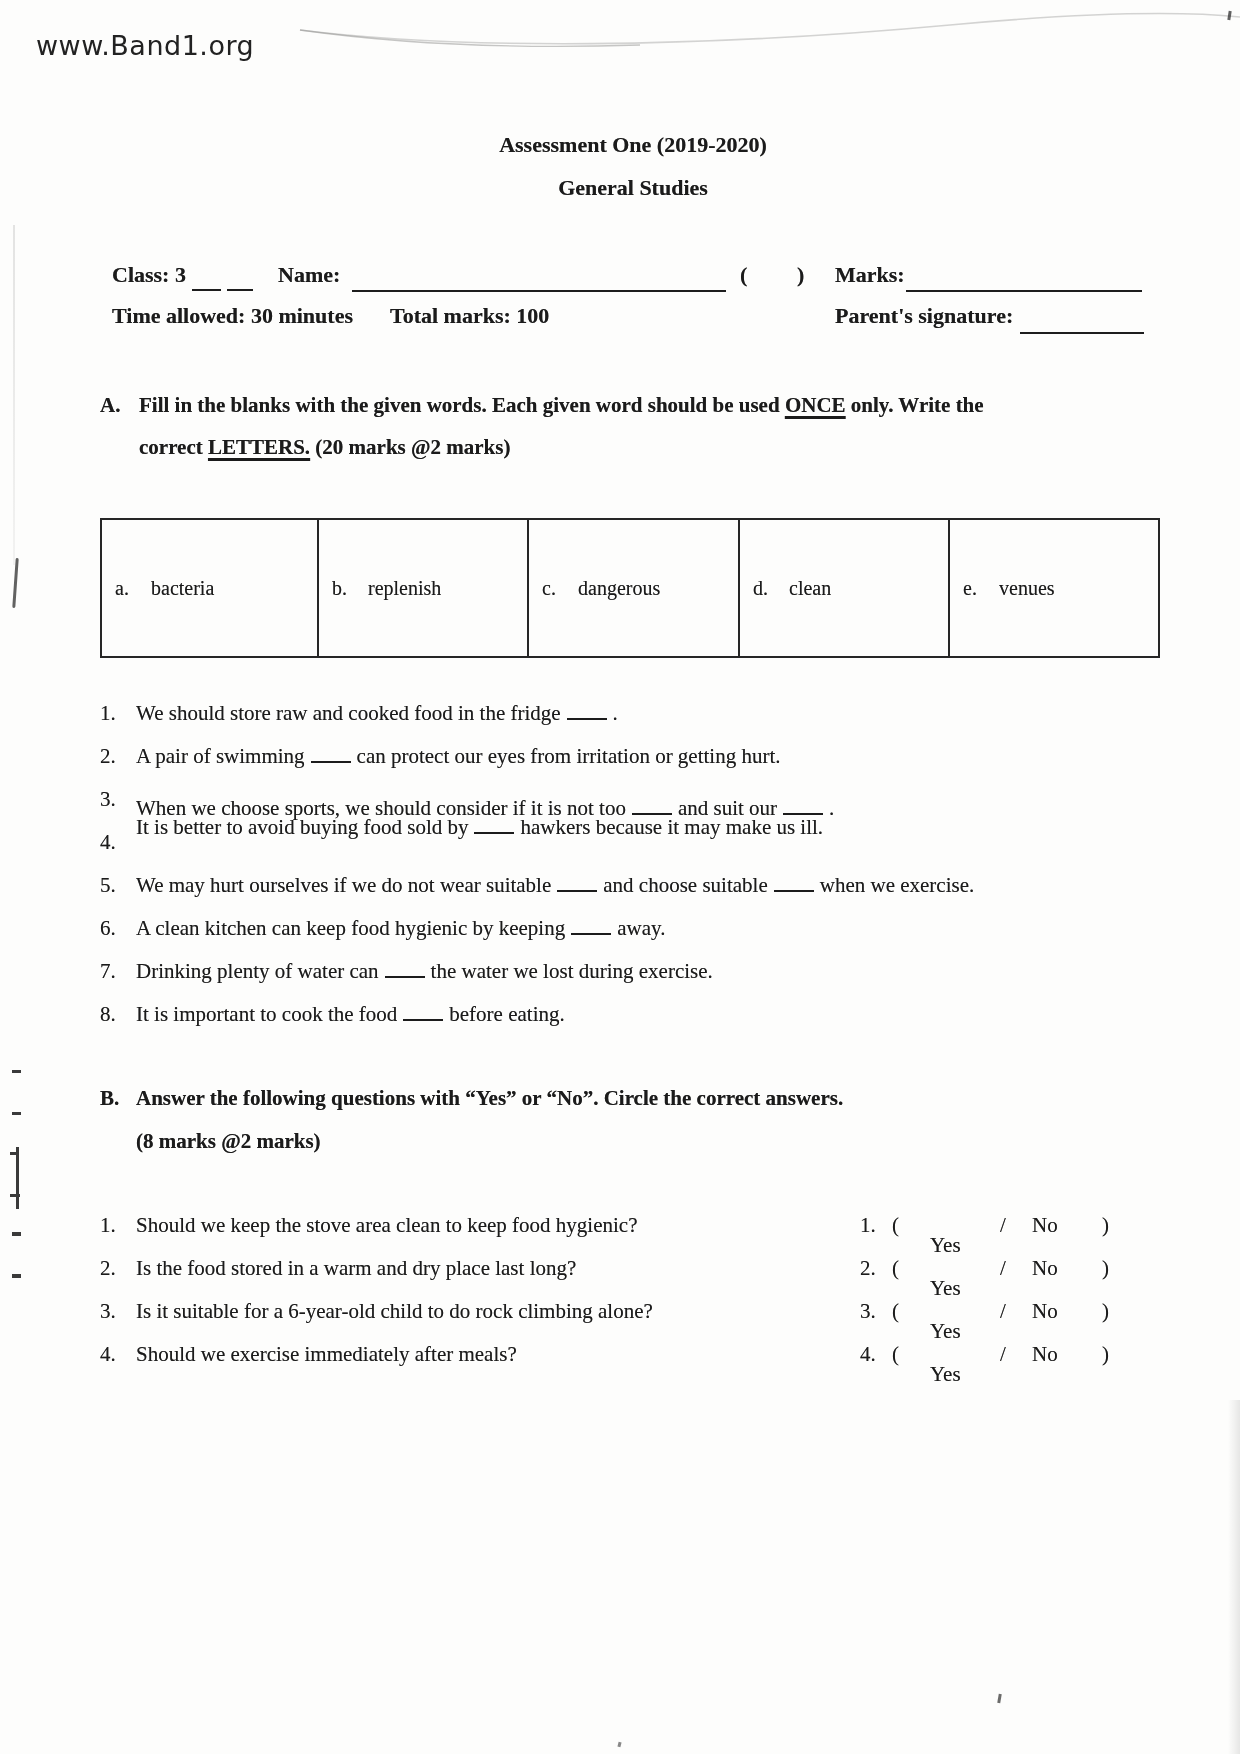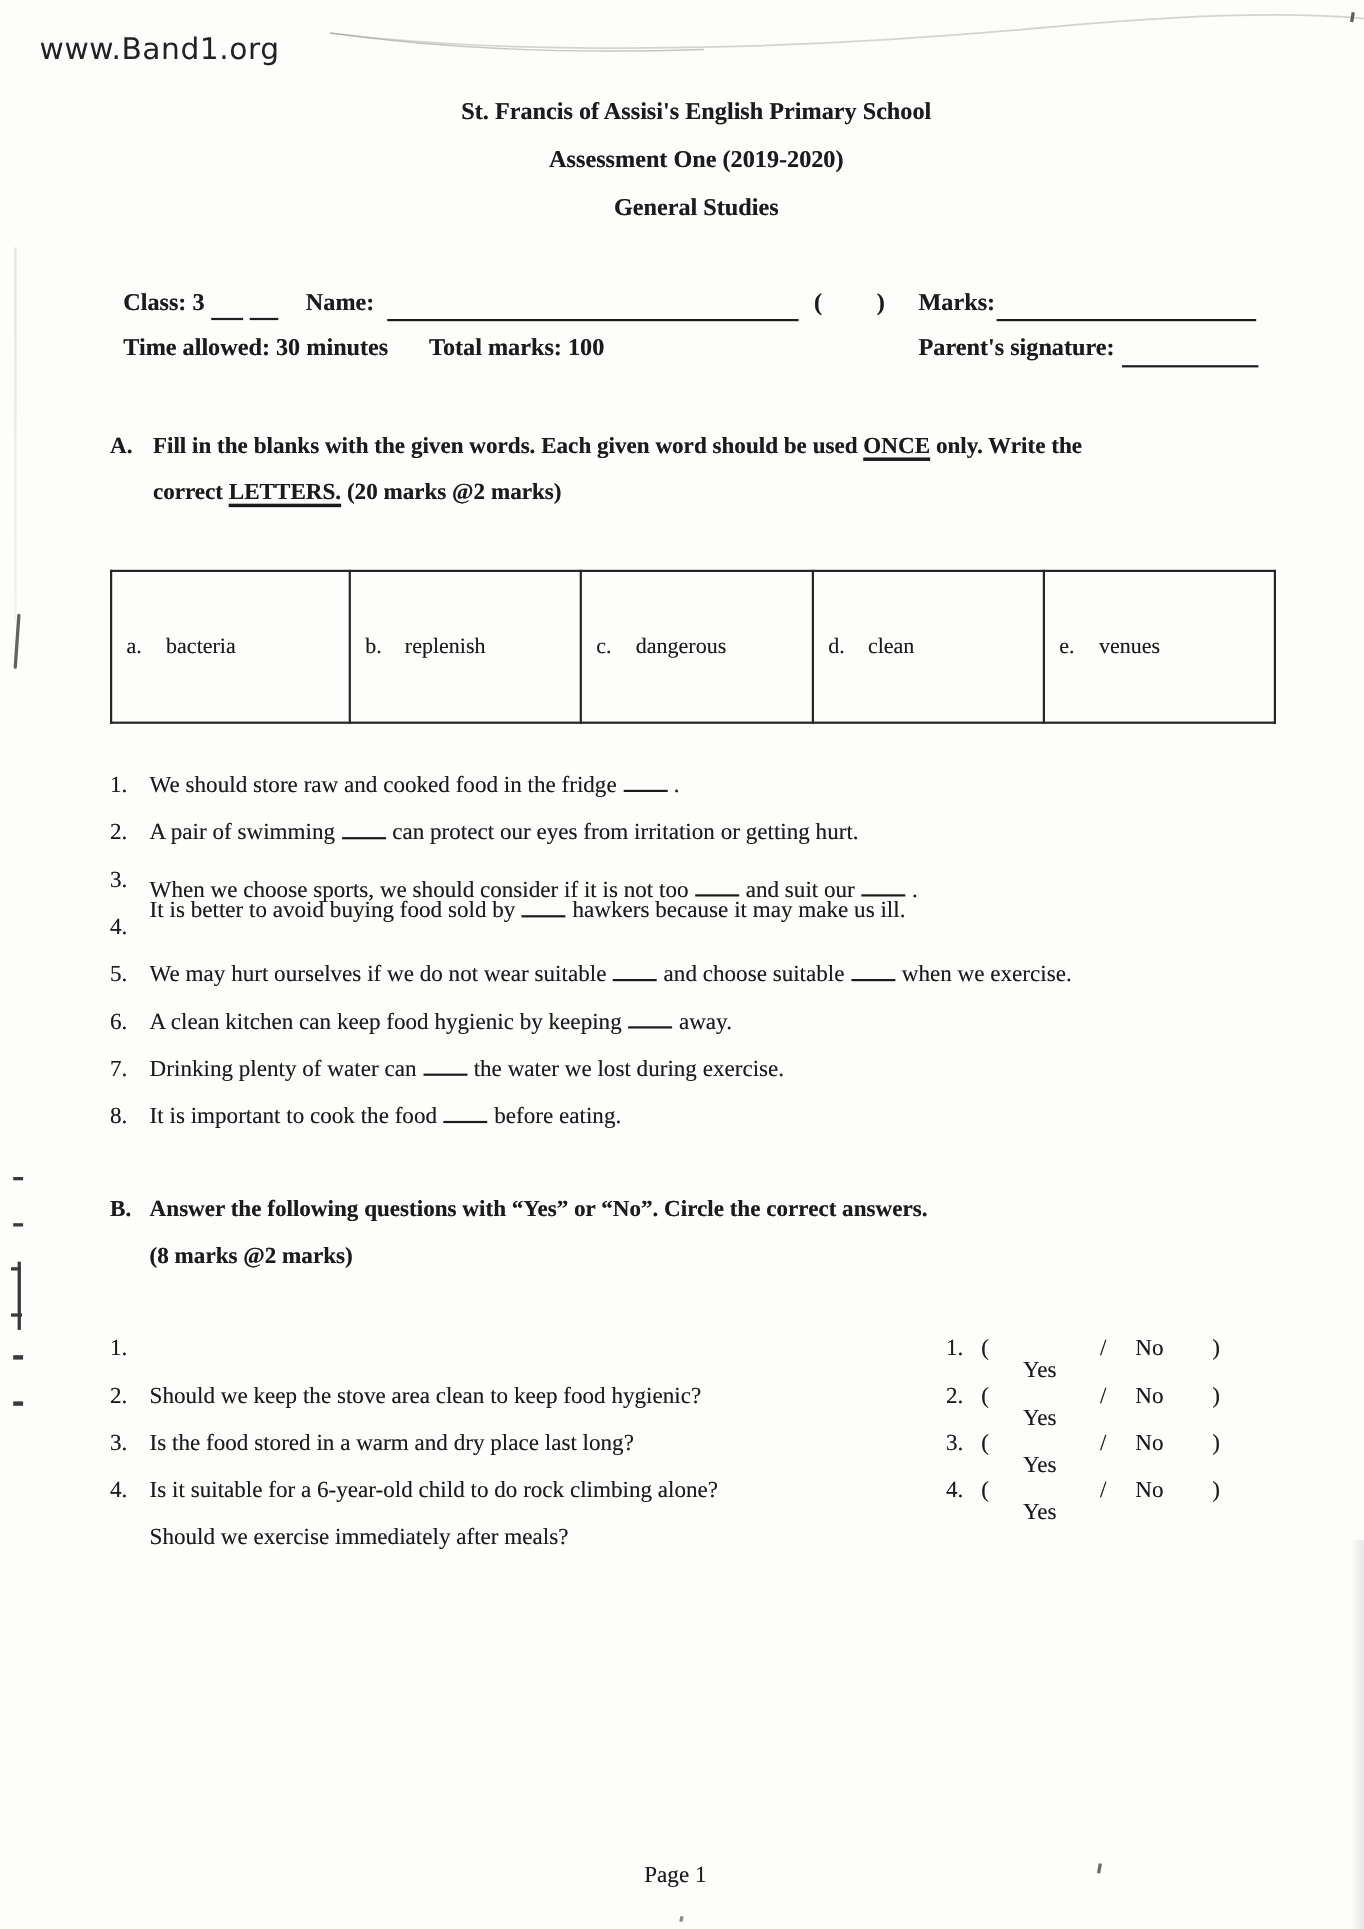--- a/index.html
+++ b/index.html
@@ -42,21 +42,21 @@
   td .letter{display:inline-block;width:36px;}
 
   .item{font-size:21px;text-shadow:0 0 .4px rgba(0,0,0,.45);}
   .item-num{position:absolute;left:100px;}
   .item-text{position:absolute;left:136px;}
   .blank{
     display:inline-block;width:40px;height:13px;margin:0 6px;
     border-bottom:2px solid #1c1c1c;
   }
   .q-num{position:absolute;left:100px;}
-  .q-text{position:absolute;left:136px;margin-top:43px;}
+  .q-text{position:absolute;left:136px;}
   .a-num{position:absolute;left:860px;}
   .a-open{position:absolute;left:892px;}
   .a-yes{position:absolute;left:930px;margin-top:20px;}
   .a-slash{position:absolute;left:1000px;}
   .a-no{position:absolute;left:1032px;}
   .a-close{position:absolute;left:1102px;}
   .b-row{position:absolute;left:0;right:0;font-size:21px;text-shadow:0 0 .4px rgba(0,0,0,.45);}
 
   .footer{left:0;right:12px;text-align:center;top:1692px;font-size:21px;
           text-shadow:0 0 .4px rgba(0,0,0,.5);}
@@ -94,21 +94,20 @@
   <div class="art" style="left:10px;top:1152px;width:9px;height:2.5px;"></div>
   <div class="art" style="left:10px;top:1194px;width:10px;height:2.5px;"></div>
   <div class="art" style="left:12px;top:1232px;width:9px;height:3.5px;"></div>
   <div class="art" style="left:12px;top:1274px;width:9px;height:3.5px;"></div>
   <div class="art" style="left:998px;top:1694px;width:2.5px;height:9px;transform:rotate(10deg);opacity:.75;"></div>
   <div class="art" style="left:618px;top:1742px;width:3px;height:5px;transform:rotate(14deg);opacity:.6;"></div>
   <div class="edge-right"></div>
 
   <div class="abs watermark">www.Band1.org</div>
 
-  <div class="abs hdr school">St. Francis of Assisi's English Primary School</div>
   <div class="abs hdr assessment">Assessment One (2019-2020)</div>
   <div class="abs hdr subject">General Studies</div>
 
   <span class="abs info" style="left:112px;top:262px;">Class: 3</span>
   <div class="wline" style="left:192px;top:289px;width:29px;"></div>
   <div class="wline" style="left:227px;top:289px;width:26px;"></div>
   <span class="abs info" style="left:278px;top:262px;">Name:</span>
   <div class="wline" style="left:352px;top:290px;width:374px;"></div>
   <span class="abs info" style="left:740px;top:262px;">(</span>
   <span class="abs info" style="left:797px;top:262px;">)</span>
@@ -214,15 +213,14 @@
     <span class="q-num">4.</span>
     <span class="q-text">Should we exercise immediately after meals?</span>
     <span class="a-num">4.</span>
     <span class="a-open">(</span>
     <span class="a-yes">Yes</span>
     <span class="a-slash">/</span>
     <span class="a-no">No</span>
     <span class="a-close">)</span>
   </div>
 
-  <div class="abs footer">Page 1</div>
 
 </div>
 
 </body></html>

